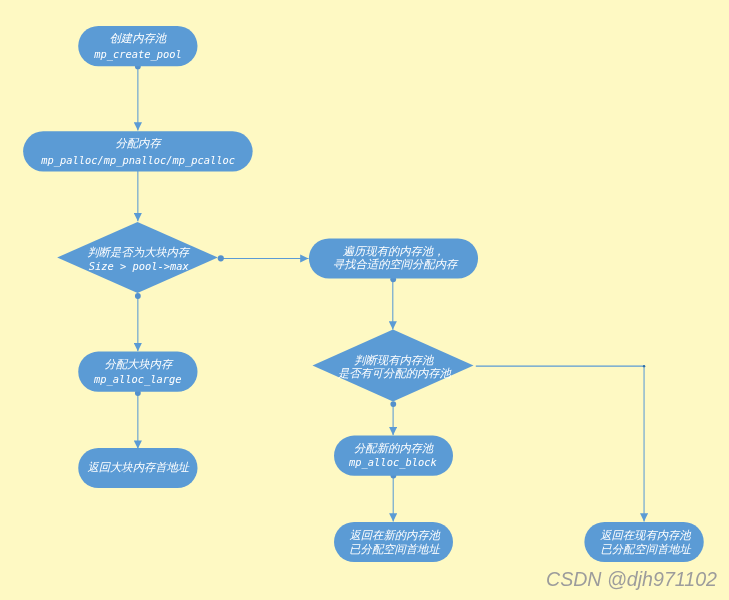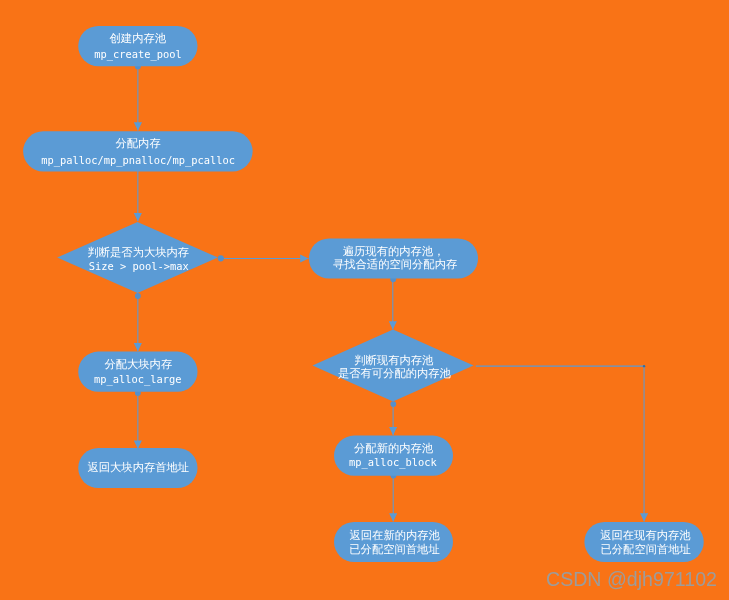--- a/index.html
+++ b/index.html
@@ -1,18 +1,18 @@
 <!DOCTYPE html>
 <html><head>
 <meta charset="utf-8">
 <title>flowchart</title>
 <style>
   html,body{margin:0;padding:0;background:#ffffff;}
   body{width:729px;height:600px;overflow:hidden;font-family:"Liberation Sans",sans-serif;}
-  #canvas{position:relative;width:729px;height:600px;background:#f97316;overflow:hidden;}
+  #canvas{position:relative;width:729px;height:600px;background:#fef9c3;overflow:hidden;font-style:italic;}
   #chart{position:absolute;left:0;top:0;}
   .cn{font-family:"DejaVu Serif",serif;font-size:11.3px;fill:#ffffff;text-anchor:middle;}
   .mono{font-family:"DejaVu Sans Mono",monospace;font-size:10.4px;fill:#ffffff;text-anchor:middle;}
   .wm{font-family:"Liberation Sans",sans-serif;font-size:19.6px;fill:#9c9c9c;}
 </style>
 </head>
 <body>
 
 <div id="canvas">
 <svg id="chart" width="729" height="600" viewBox="0 0 729 600">

